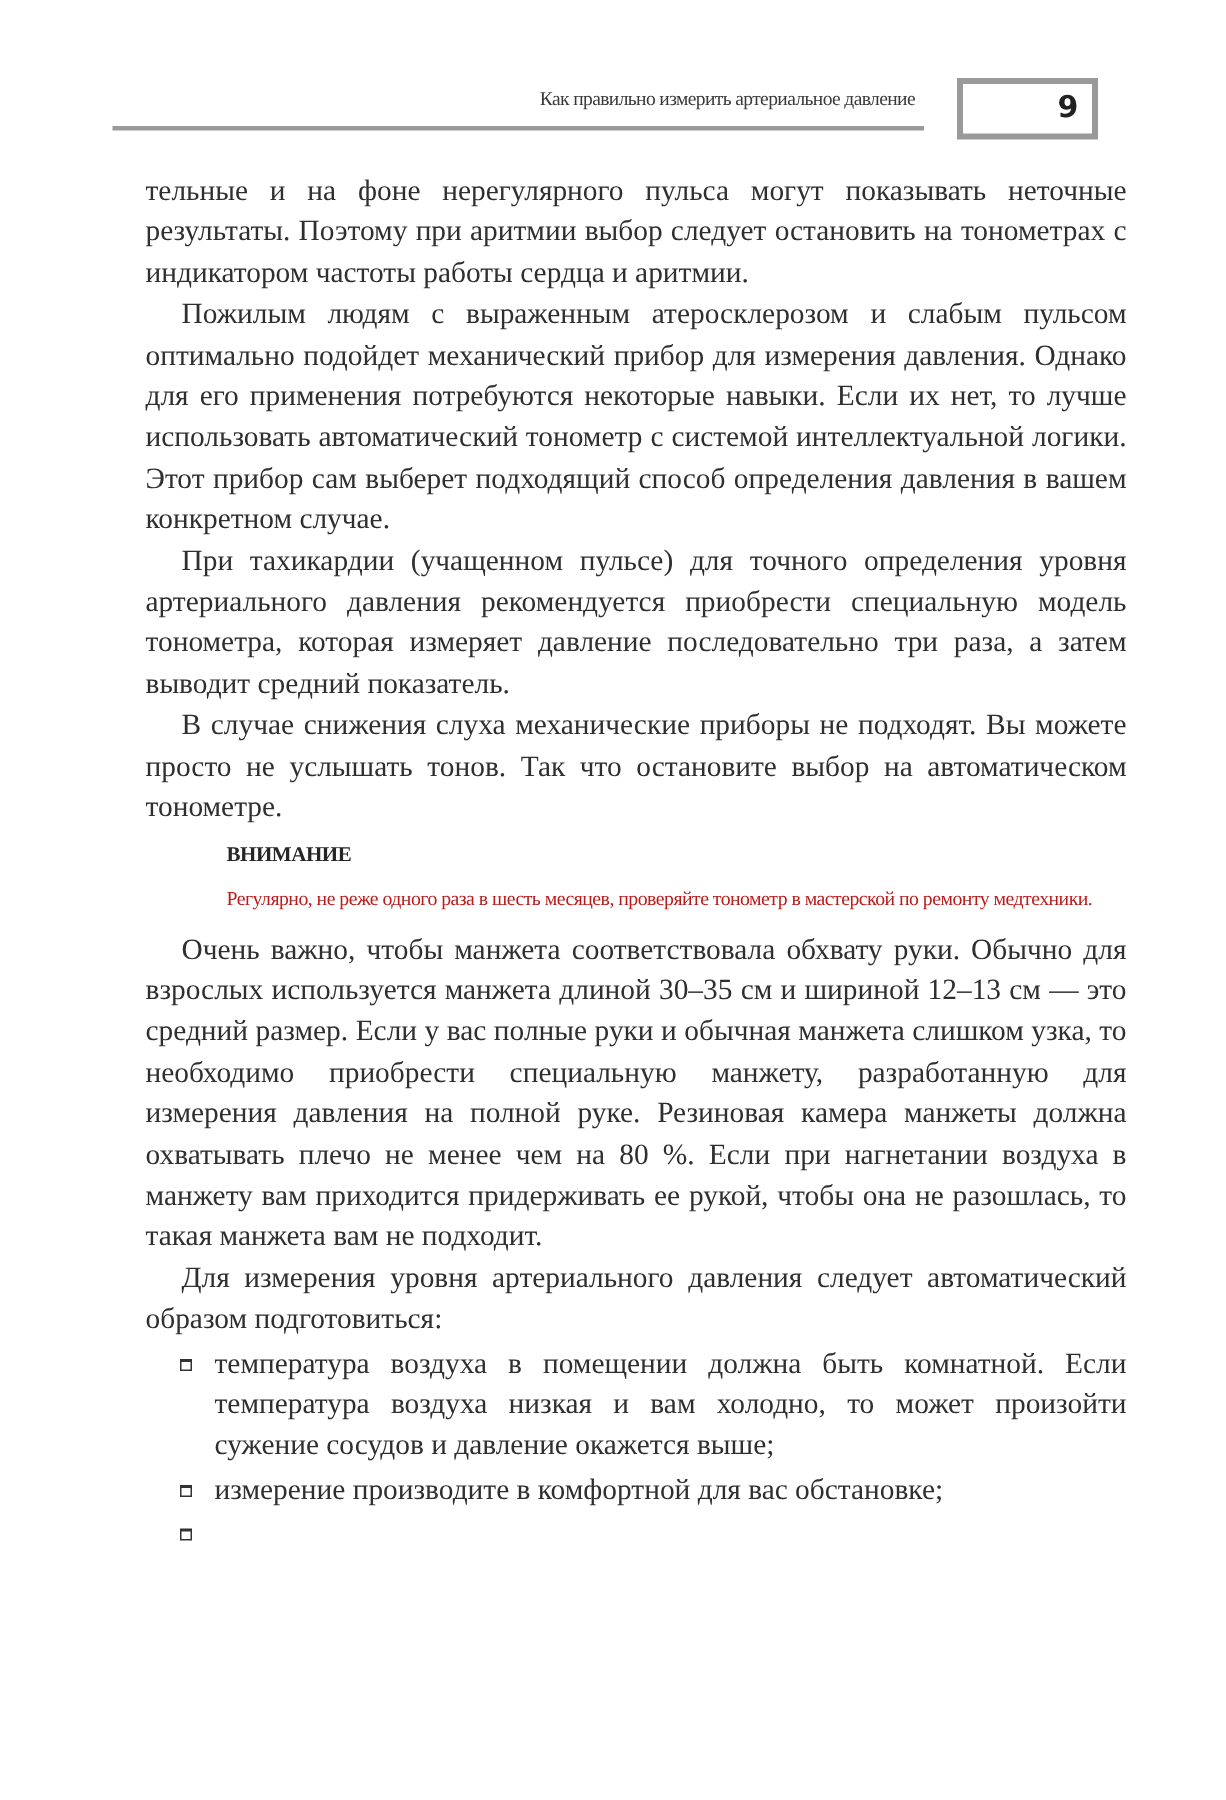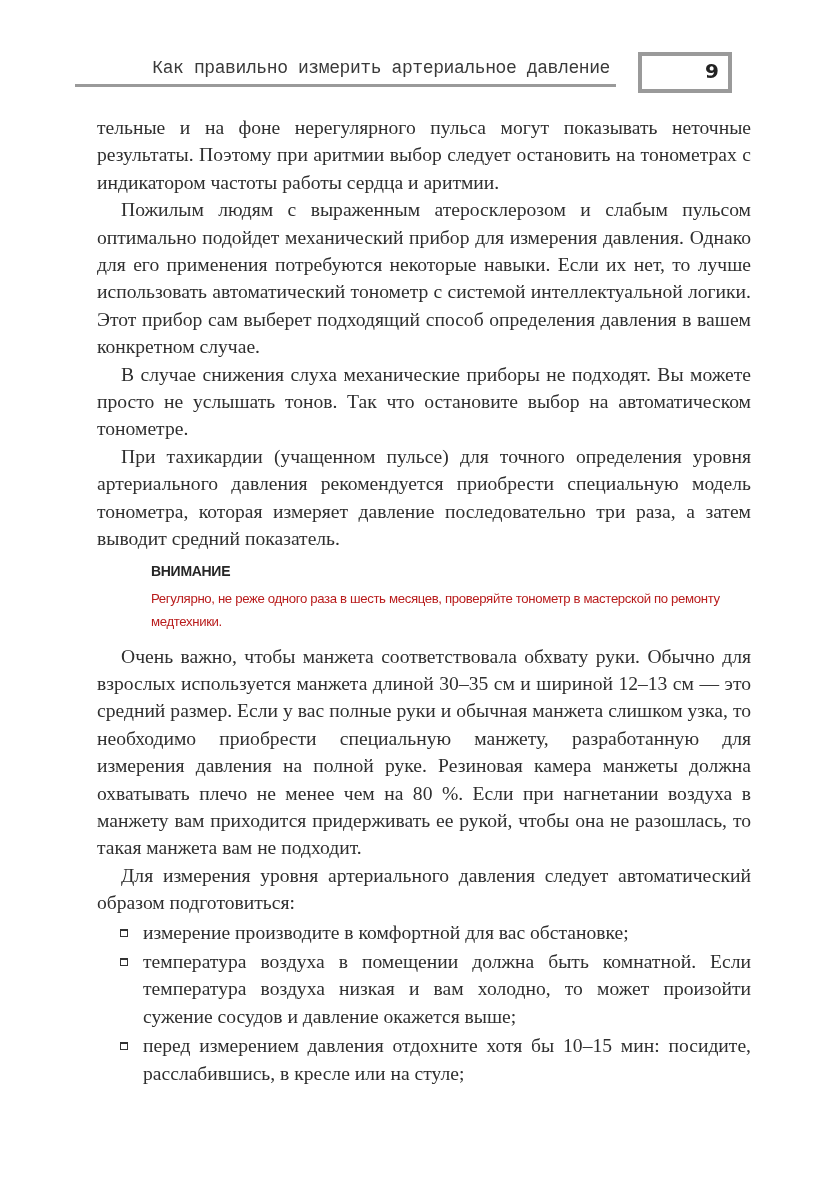--- a/index.html
+++ b/index.html
@@ -19,22 +19,22 @@
       position: absolute;
       left: 75px;
       top: 52px;
       width: 655px;
       height: 44px;
     }
     .run-title {
       position: absolute;
       right: 120px;
       top: 6px;
-      font-family: Liberation Mono, monospace;
-      font-size: 18px;
+      font-family: Liberation Serif, serif;
+      font-size: 13px;
       letter-spacing: -0.4px;
       color: #3a3a3a;
       white-space: nowrap;
     }
     .run-rule {
       position: absolute;
       left: 0;
       top: 32px;
       width: 541px;
       height: 3px;
@@ -74,21 +74,21 @@
     .para {
       margin: 0;
       text-indent: 24px;
     }
     .para.no-indent {
       text-indent: 0;
     }
     
     .notice {
       margin: 8px 0 10px 54px;
-      font-family: Liberation Sans, sans-serif;
+      font-family: Liberation Serif, serif;
     }
     .notice-title {
       font-weight: bold;
       font-size: 14px;
       letter-spacing: -0.3px;
       color: #262626;
       margin: 0 0 6px 0;
       line-height: 20px;
     }
     .notice-body {
@@ -130,38 +130,37 @@
   <span class="run-title">Как правильно измерить артериальное давление</span>
   <div class="run-rule"></div>
   <div class="page-num-box">
     <span class="page-num">9</span>
   </div>
 </header>
 
 <main class="text-block">
   <p class="para no-indent">тельные и на фоне нерегулярного пульса могут показывать неточные результаты. Поэтому при аритмии выбор следует остановить на тонометрах с индикатором частоты работы сердца и аритмии.</p>
   <p class="para">Пожилым людям с выраженным атеросклерозом и слабым пульсом оптимально подойдет механический прибор для измерения давления. Однако для его применения потребуются некоторые навыки. Если их нет, то лучше использовать автоматический тонометр с системой интеллектуальной логики. Этот прибор сам выберет подходящий способ определения давления в вашем конкретном случае.</p>
+  <p class="para">При тахикардии (учащенном пульсе) для точного определения уровня артериального давления рекомендуется приобрести специальную модель тонометра, которая измеряет давление последовательно три раза, а затем выводит средний показатель.</p>
   <p class="para">В случае снижения слуха механические приборы не подходят. Вы можете просто не услышать тонов. Так что остановите выбор на автоматическом тонометре.</p>
-  <p class="para">При тахикардии (учащенном пульсе) для точного определения уровня артериального давления рекомендуется приобрести специальную модель тонометра, которая измеряет давление последовательно три раза, а затем выводит средний показатель.</p>
 
   <aside class="notice">
     <p class="notice-title">ВНИМАНИЕ</p>
     <p class="notice-body">Регулярно, не реже одного раза в шесть месяцев, проверяйте тонометр в мастерской по ремонту медтехники.</p>
   </aside>
 
   <p class="para">Очень важно, чтобы манжета соответствовала обхвату руки. Обычно для взрослых используется манжета длиной 30–35 см и шириной 12–13 см — это средний размер. Если у вас полные руки и обычная манжета слишком узка, то необходимо приобрести специальную манжету, разработанную для измерения давления на полной руке. Резиновая камера манжеты должна охватывать плечо не менее чем на 80 %. Если при нагнетании воздуха в манжету вам приходится придерживать ее рукой, чтобы она не разошлась, то такая манжета вам не подходит.</p>
   <p class="para">Для измерения уровня артериального давления следует автоматический образом подготовиться:</p>
 
   <ul class="bullet-list">
     <li class="bullet-item">
       <span class="bullet-box"></span>
+      <span>температура воздуха в помещении должна быть комнатной. Если температура воздуха низкая и вам холодно, то может произойти сужение сосудов и давление окажется выше;</span>
+    </li>
+    <li class="bullet-item">
+      <span class="bullet-box"></span>
       <span>измерение производите в комфортной для вас обстановке;</span>
     </li>
     <li class="bullet-item">
       <span class="bullet-box"></span>
-      <span>температура воздуха в помещении должна быть комнатной. Если температура воздуха низкая и вам холодно, то может произойти сужение сосудов и давление окажется выше;</span>
-    </li>
-    <li class="bullet-item">
-      <span class="bullet-box"></span>
-      <span>перед измерением давления отдохните хотя бы 10–15 мин: посидите, расслабившись, в кресле или на стуле;</span>
     </li>
   </ul>
 </main>
 
 </body></html>

